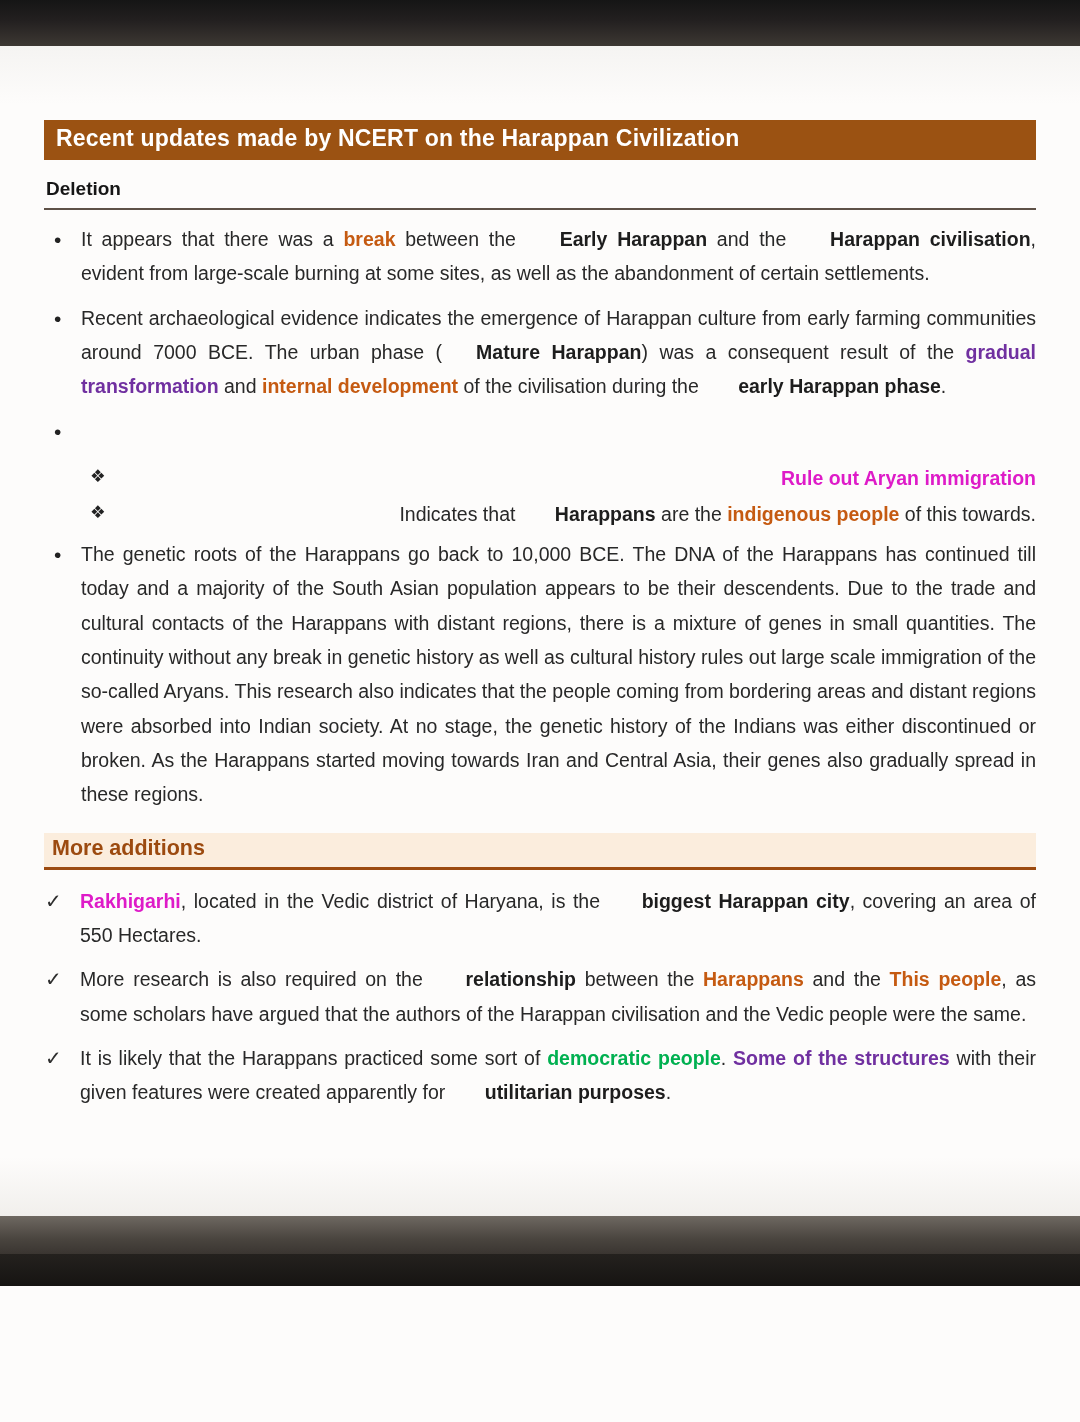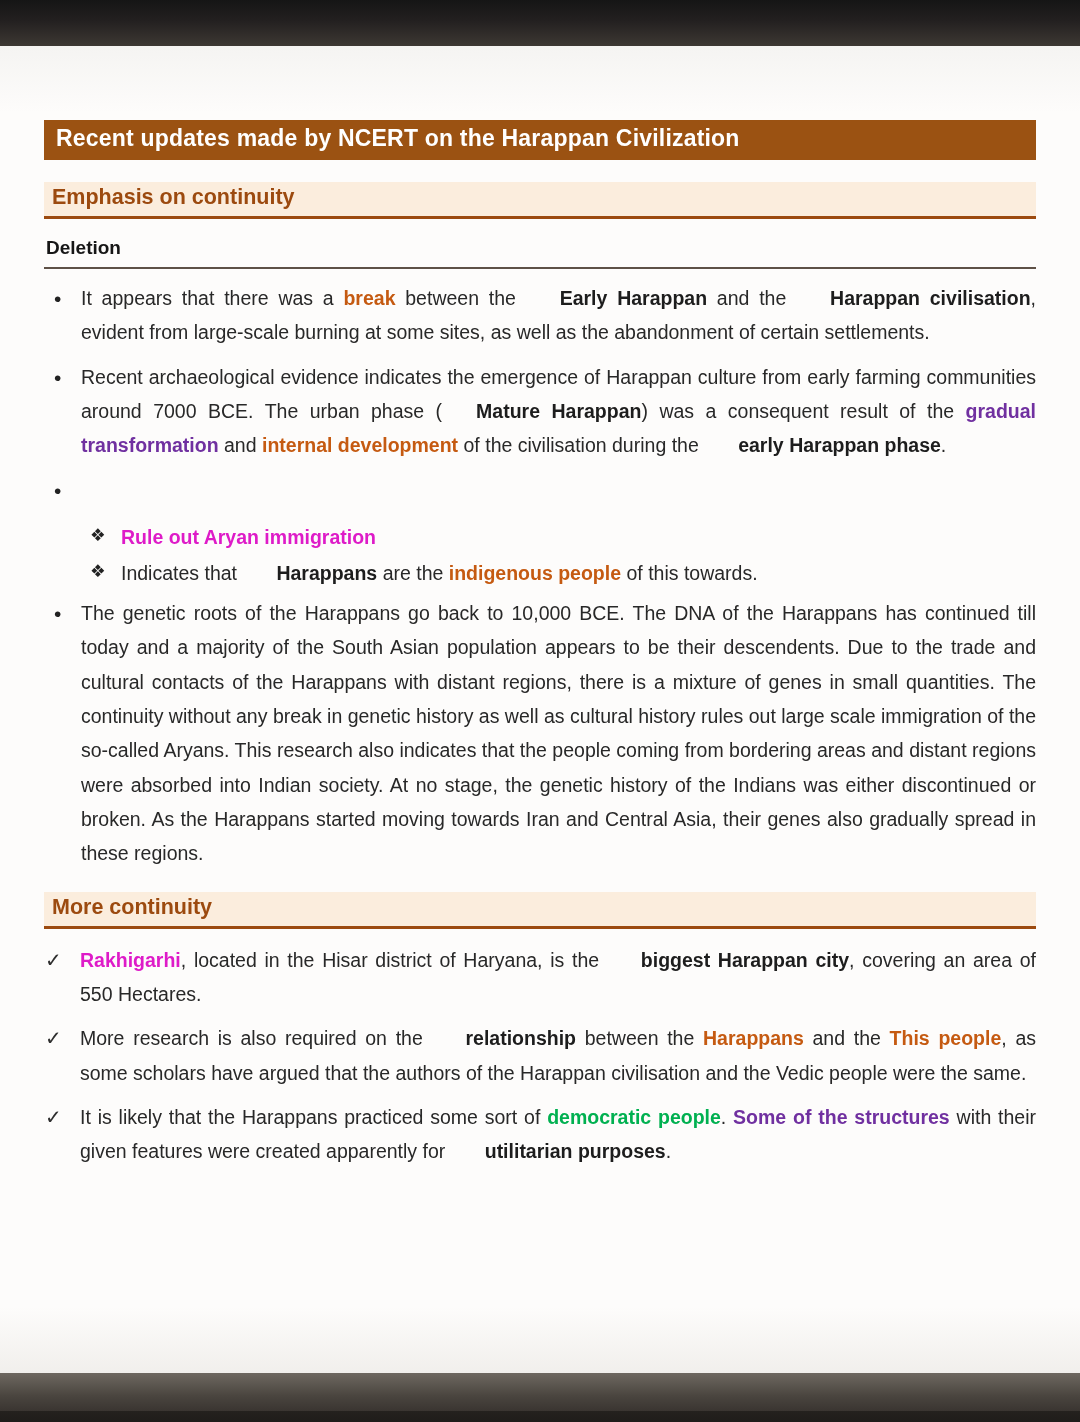--- a/index.html
+++ b/index.html
@@ -13,21 +13,21 @@
     height: 1422px;
     position: relative;
     overflow: hidden;
     background: #fdfcfb;
   }
   .bar-top {
     height: 46px;
     background: linear-gradient(180deg, #151515 0%, #232020 45%, #3d3833 100%);
   }
   .sheet {
-    height: 1327px;
+    height: 1170px;
     padding: 74px 44px 0 44px;
     overflow: hidden;
     color: var(--body-text, #282828);
     background: linear-gradient(180deg, #f5f4f2 0%, #fdfcfb 5%, #fdfcfb 95%, #f1efec 100%);
   }
   .bar-bottom-upper {
     height: 38px;
     background: linear-gradient(180deg, #6e6861 0%, #4a453f 60%, #3a3531 100%);
   }
   .bar-bottom-lower {
@@ -73,21 +73,21 @@
     line-height: 1.76;
     text-align: justify;
   }
   .marker { flex: 0 0 auto; font-size: 19.5px; line-height: 1.76; color: #222; }
 
   .bullet { padding-left: 10px; }
   .bullet .marker { width: 27px; font-size: 21px; }
 
   .subrow { padding-left: 46px; margin: 0 0 2px 0; }
   .subrow .marker { width: 31px; font-size: 17.5px; }
-  .subrow .text { text-align: left; }
+  .subrow .text { text-align: right; }
 
   .check { padding-left: 1px; }
   .check .marker { width: 35px; font-weight: 700; font-size: 20px; color: #2e2e2e; }
 
   .run-b, .run-orange, .run-purple, .run-magenta, .run-green { font-weight: 700; }
   .run-b       { color: #1d1d1d; padding-left: 34px; }
   .run-orange  { color: var(--accent-orange, #C55A11); }
   .run-purple  { color: var(--accent-purple, #7030A0); }
   .run-magenta { color: var(--accent-magenta, #DE1BC8); }
   .run-green   { color: var(--accent-green, #00B050); }
@@ -99,21 +99,20 @@
 
   <div class="bar-top"></div>
 
   <div class="sheet">
 
     <header class="title-bar">
       <h1 class="title-text">Recent updates made by NCERT on the Harappan Civilization</h1>
     </header>
 
     <section>
-      <h2 class="sec-head">Emphasis on continuity</h2>
 
       <h3 class="sub-head">Deletion</h3>
       <div class="row bullet">
         <span class="marker">•</span>
         <div class="text"><span>It appears that there was a </span><span class="run-orange">break</span><span> between the </span><span class="run-b">Early Harappan</span><span> and the </span><span class="run-b">Harappan civilisation</span><span>, evident from large-scale burning at some sites, as well as the abandonment of certain settlements.</span></div>
       </div>
 
       <div class="row bullet">
         <span class="marker">•</span>
         <div class="text"><span>Recent archaeological evidence indicates the emergence of Harappan culture from early farming communities around 7000 BCE. The urban phase (</span><span class="run-b">Mature Harappan</span><span>) was a consequent result of the </span><span class="run-purple">gradual transformation</span><span> and </span><span class="run-orange">internal development</span><span> of the civilisation during the </span><span class="run-b">early Harappan phase</span><span>.</span></div>
@@ -136,25 +135,25 @@
         <div class="text"><span>Indicates that </span><span class="run-b">Harappans</span><span> are the </span><span class="run-orange">indigenous people</span><span> of this towards.</span></div>
       </div>
 
       <div class="row bullet">
         <span class="marker">•</span>
         <div class="text"><span>The genetic roots of the Harappans go back to 10,000 BCE. The DNA of the Harappans has continued till today and a majority of the South Asian population appears to be their descendents. Due to the trade and cultural contacts of the Harappans with distant regions, there is a mixture of genes in small quantities. The continuity without any break in genetic history as well as cultural history rules out large scale immigration of the so-called Aryans. This research also indicates that the people coming from bordering areas and distant regions were absorbed into Indian society. At no stage, the genetic history of the Indians was either discontinued or broken. As the Harappans started moving towards Iran and Central Asia, their genes also gradually spread in these regions.</span></div>
       </div>
     </section>
 
     <section>
-      <h2 class="sec-head">More continuity</h2>
+      <h2 class="sec-head">More additions</h2>
 
       <div class="row check">
         <span class="marker">✓</span>
-        <div class="text"><span class="run-magenta">Rakhigarhi</span><span>, located in the Hisar district of Haryana, is the </span><span class="run-b">biggest Harappan city</span><span>, covering an area of 550 Hectares.</span></div>
+        <div class="text"><span class="run-magenta">Rakhigarhi</span><span>, located in the Vedic district of Haryana, is the </span><span class="run-b">biggest Harappan city</span><span>, covering an area of 550 Hectares.</span></div>
       </div>
 
       <div class="row check">
         <span class="marker">✓</span>
         <div class="text"><span>More research is also required on the </span><span class="run-b">relationship</span><span> between the </span><span class="run-orange">Harappans</span><span> and the </span><span class="run-orange">This people</span><span>, as some scholars have argued that the authors of the Harappan civilisation and the Vedic people were the same.</span></div>
       </div>
 
       <div class="row check">
         <span class="marker">✓</span>
         <div class="text"><span>It is likely that the Harappans practiced some sort of </span><span class="run-green">democratic people</span><span>. </span><span class="run-purple">Some of the structures</span><span> with their given features were created apparently for </span><span class="run-b">utilitarian purposes</span><span>.</span></div>

